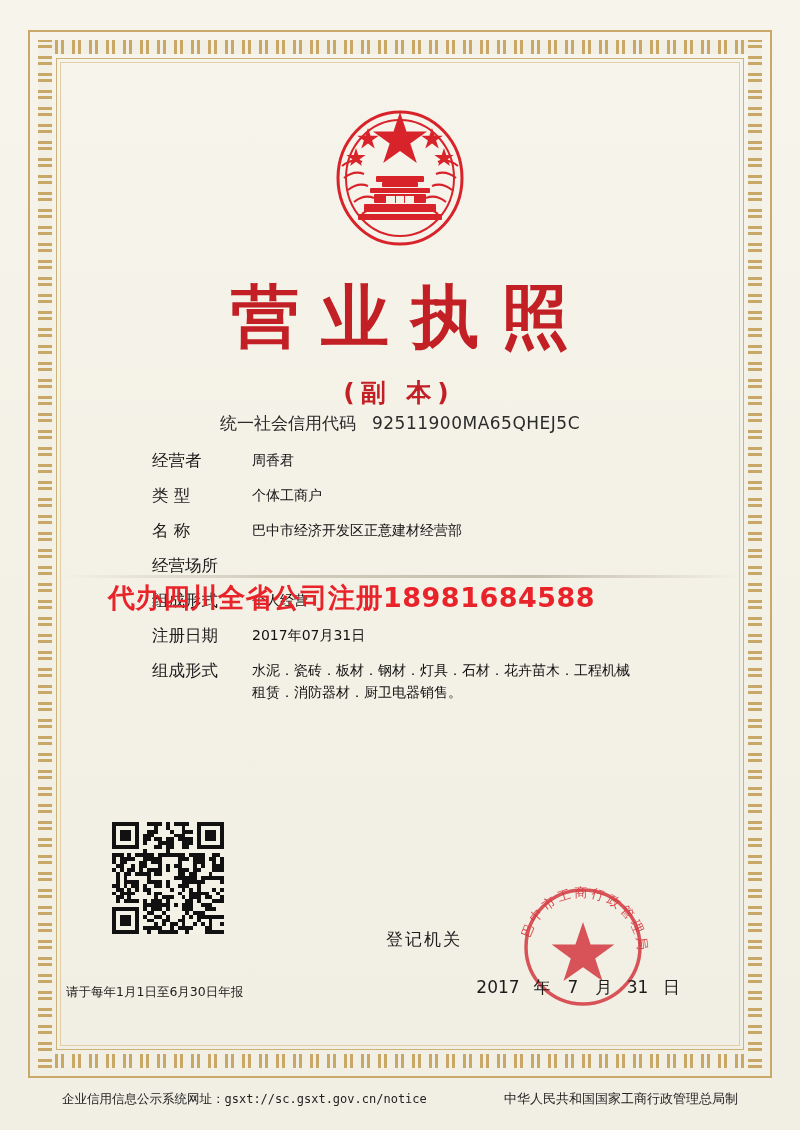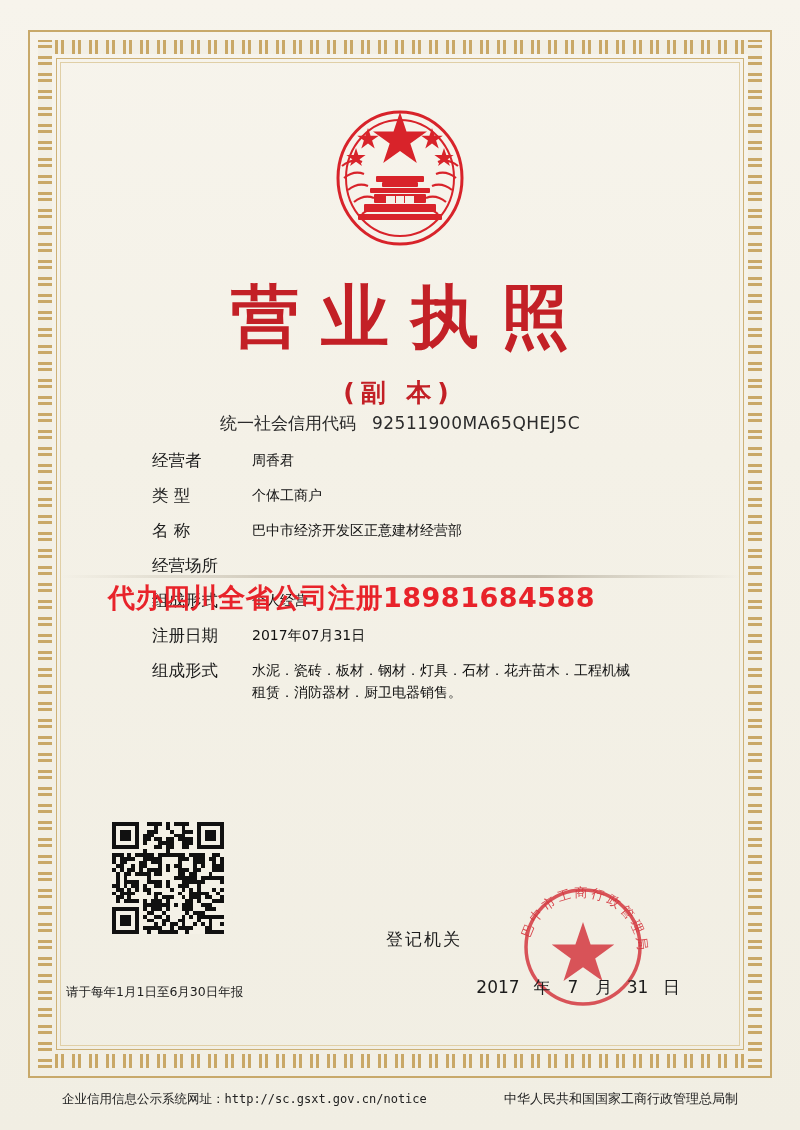--- a/index.html
+++ b/index.html
@@ -823,17 +823,17 @@
     <span class="date-lm">年</span>
     <span class="date-m">7</span>
     <span>月</span>
     <span class="date-d">31</span>
     <span>日</span>
   </div>
 
   <div class="annual-note">请于每年1月1日至6月30日年报</div>
 
   <div class="footer-left">
-    <span>企业信用信息公示系统网址：</span><span class="url">http://sc.gsxt.gov.cn/notice</span>
+    <span>企业信用信息公示系统网址：</span><span class="url">gsxt://sc.gsxt.gov.cn/notice</span>
   </div>
   <div class="footer-right">中华人民共和国国家工商行政管理总局制</div>
 
 </div>
 
 </body></html>

